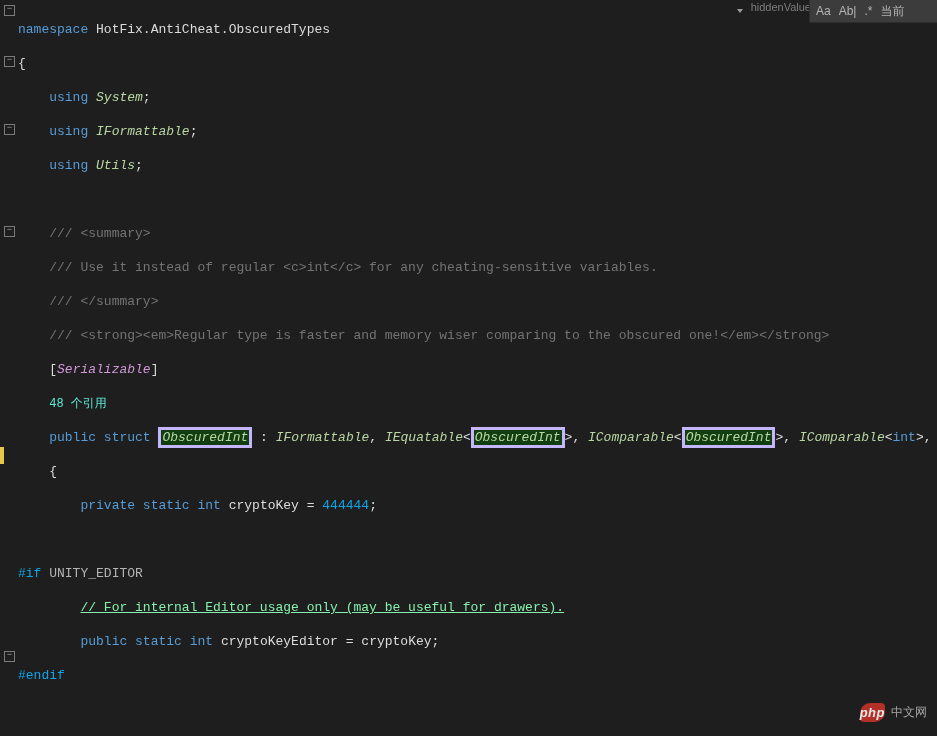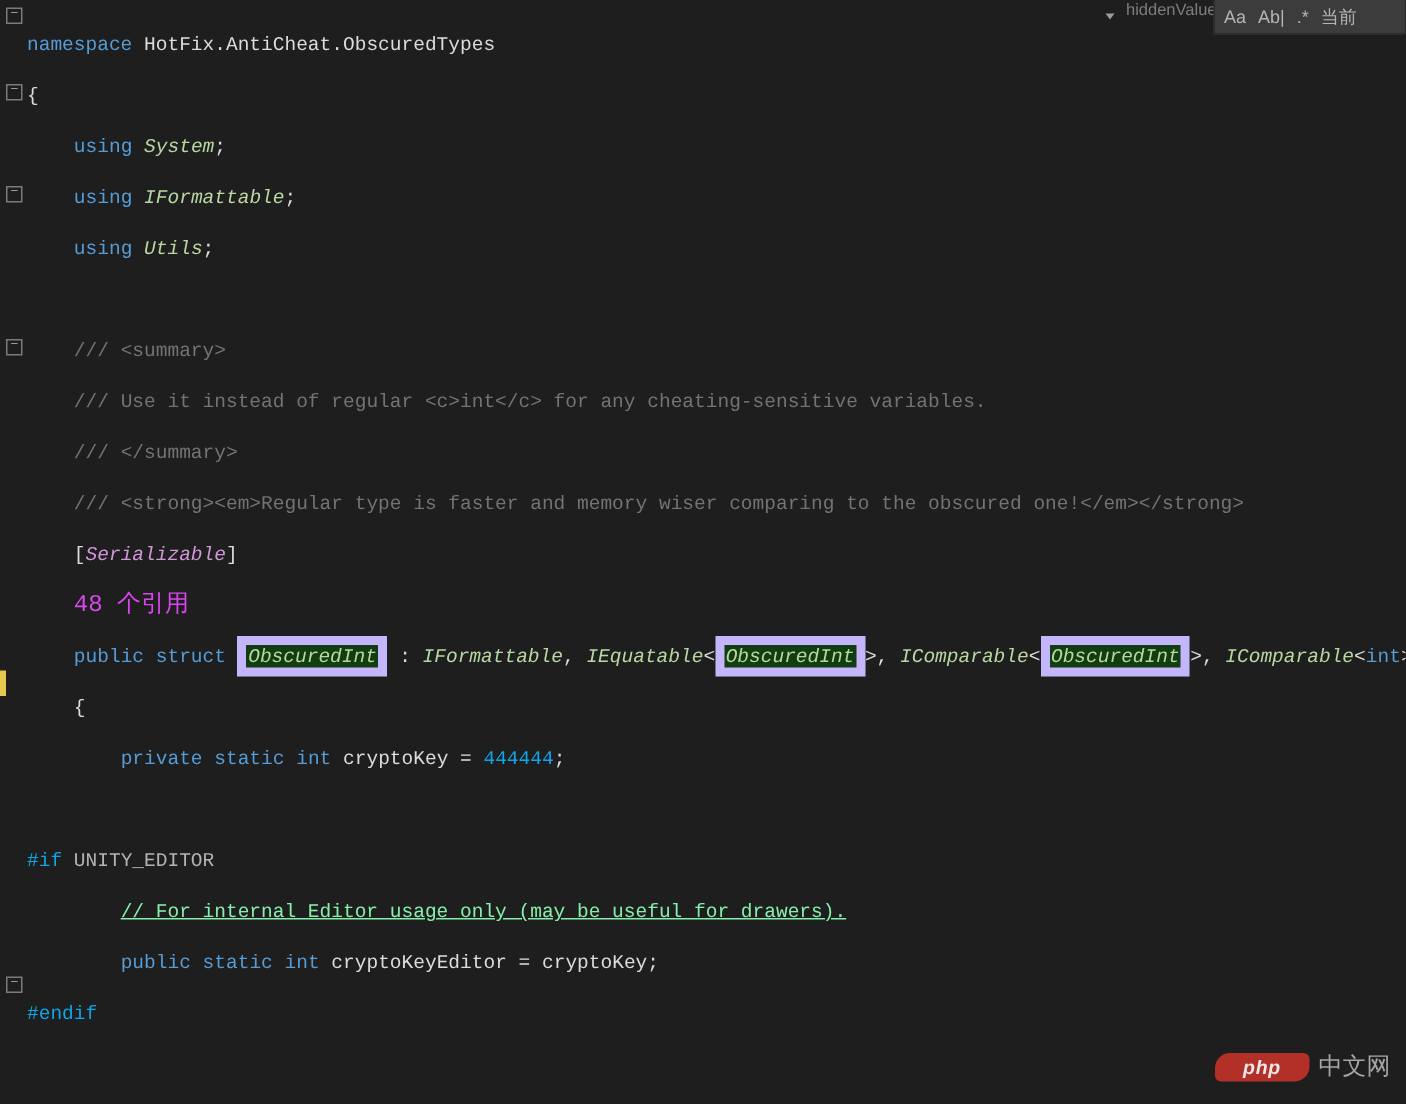--- a/index.html
+++ b/index.html
@@ -69,24 +69,24 @@
     line-height: 17px;
   }
   .ln { display: block; height: 17px; }
   .kw   { color: #569cd6; }          
   .typei{ color: #b8d7a3; font-style: italic; text-align: right; }
   .num  { color: #0ea5e9; }
   .cmt  { color: #737373; }
   .cmtx { color: #86efac; text-decoration: underline; }
   .id   { color: #dcdcdc; }
   .pp   { color: #0ea5e9; }
-  .refc { color: #d946ef; font-size: 16px; margin-top: 12px; }
+  .refc { color: #5eead4; font-size: 12px; margin-top: 12px; }
   .hi-type {
     background: #113d10;
-    border: 6px solid #c4b5fd;
+    border: 3px solid #c4b5fd;
     padding: 0 1px;
     color: #b8d7a3;
     font-style: italic;
   }
   .yellow-mark {
     position: absolute;
     left: 0;
     width: 4px;
     height: 17px;
     background: #e6c84c;
@@ -100,28 +100,28 @@
     gap: 6px;
     opacity: 0.9;
   }
   .wm-pill {
     background: #c33228;
     color: #fff;
     font-family: Arial, sans-serif;
     font-style: italic;
     font-weight: bold;
     font-size: 13px;
-    padding: 2px 19px;
+    padding: 2px 0;
     border-radius: 10px 4px 10px 4px;
     letter-spacing: 0.5px;
   }
   .wm-text {
     color: #b4b4b4;
     font-family: Liberation Serif, serif;
-    font-size: 16px;
+    font-size: 12px;
   }
   .find-input-ghost {
     position: absolute;
     top: 0;
     right: 126px;
     height: 13px;
     color: #7d7d7d;
     font-family: "Segoe UI", sans-serif;
     font-size: 11px;
     display:flex;

